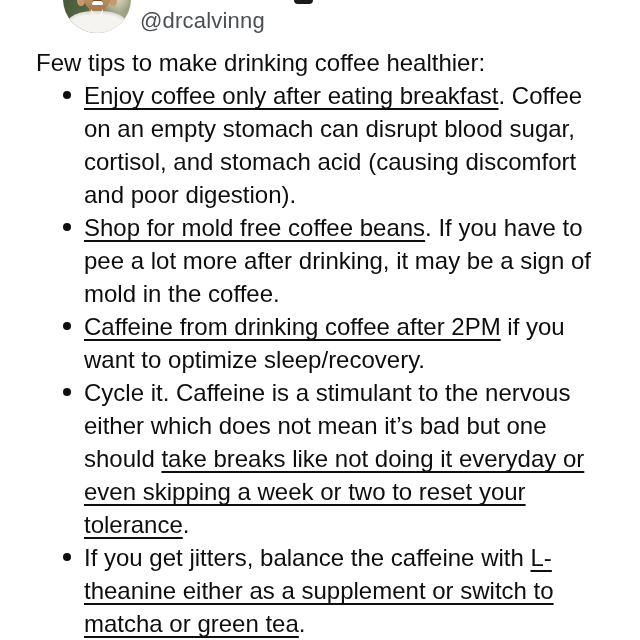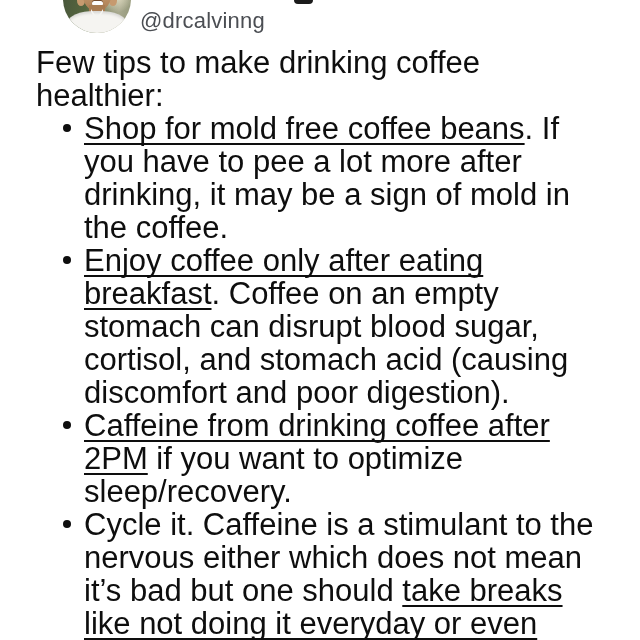--- a/index.html
+++ b/index.html
@@ -60,21 +60,21 @@
   }
   .crop-fragment{
     position:absolute;left:294px;top:0;width:19px;height:4px;
     background:#1b1b1b;border-radius:0 0 6px 6px;
   }
 
   
   .tweet-body{
     position:absolute;top:0;left:0;width:640px;height:640px;
     padding:46px 31px 0 36px;
-    font-size:31px;line-height:33px;color:var(--text);
+    font-size:24px;line-height:33px;color:var(--text);
   }
   .intro{margin:0;}
   ul.tips{list-style:none;margin:0;padding:0;}
   ul.tips li{position:relative;padding-left:48px;}
   ul.tips li::before{
     content:"";position:absolute;left:27px;top:12px;width:8px;height:8px;
     border-radius:50%;background:var(--text);
   }
   .u{
     text-decoration:underline;
@@ -100,20 +100,21 @@
       <div class="av-shirt"></div>
       <div class="av-collar"></div>
     </div>
     <span class="handle">@drcalvinng</span>
     <div class="crop-fragment"></div>
   </header>
 
   <main class="tweet-body">
     <p class="intro">Few tips to make drinking coffee healthier:</p>
     <ul class="tips">
+        <li><span class="u">Enjoy coffee only after eating breakfast</span><span>. Coffee on an empty stomach can disrupt blood sugar, cortisol, and stomach acid (causing discomfort and poor digestion).</span></li>
         <li><span class="u">Shop for mold free coffee beans</span><span>. If you have to pee a lot more after drinking, it may be a sign of mold in the coffee.</span></li>
-        <li><span class="u">Enjoy coffee only after eating breakfast</span><span>. Coffee on an empty stomach can disrupt blood sugar, cortisol, and stomach acid (causing discomfort and poor digestion).</span></li>
         <li><span class="u">Caffeine from drinking coffee after 2PM</span><span> if you want to optimize sleep/recovery.</span></li>
         <li><span>Cycle it. Caffeine is a stimulant to the nervous either which does not mean it’s bad but one should </span><span class="u">take breaks like not doing it everyday or even skipping a week or two to reset your tolerance</span><span>.</span></li>
+        <li><span>If you get jitters, balance the caffeine with </span><span class="u">L-theanine either as a supplement or switch to matcha or green tea</span><span>.</span></li>
       </ul>
   </main>
 
 </div>
 
 </body></html>

